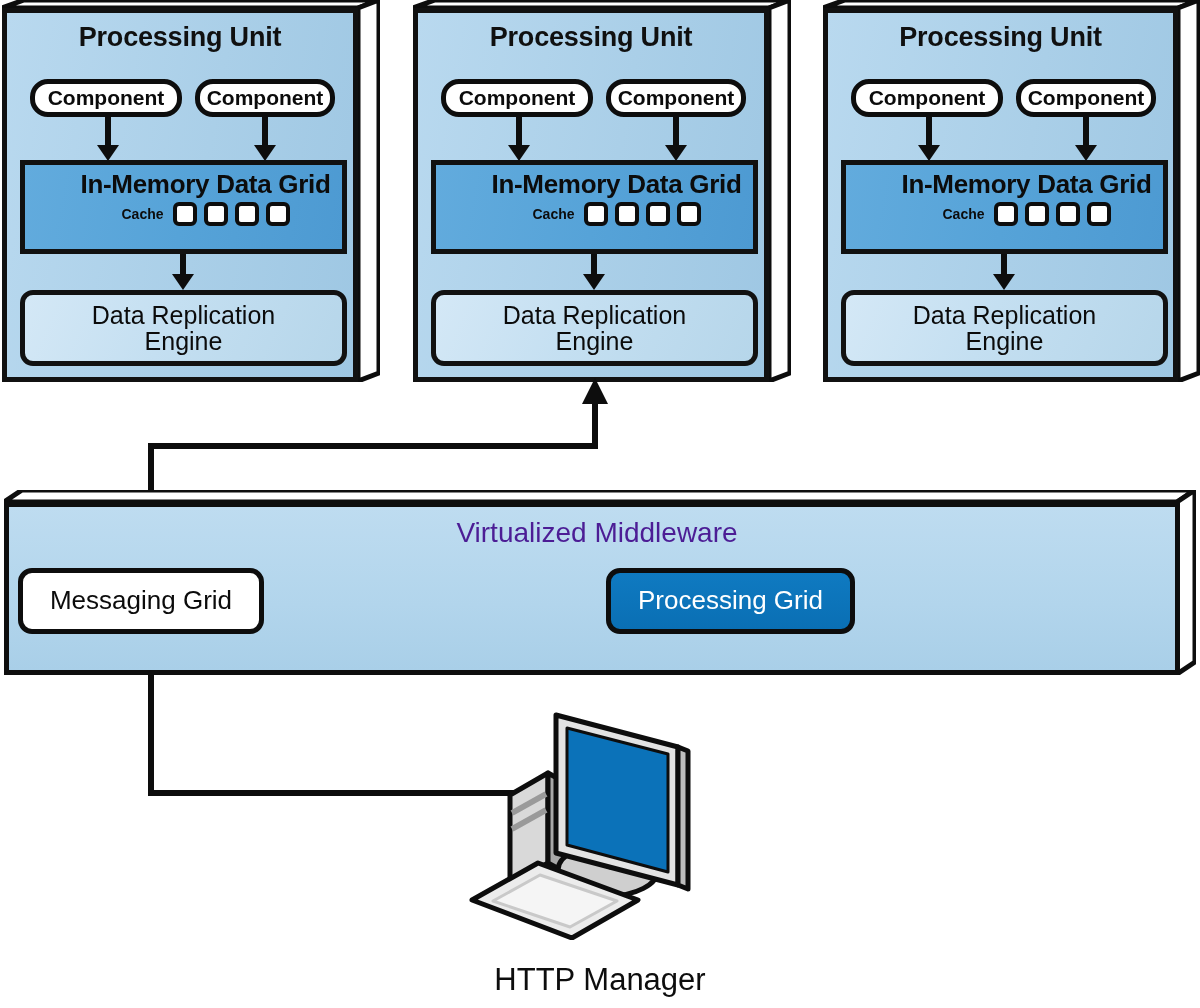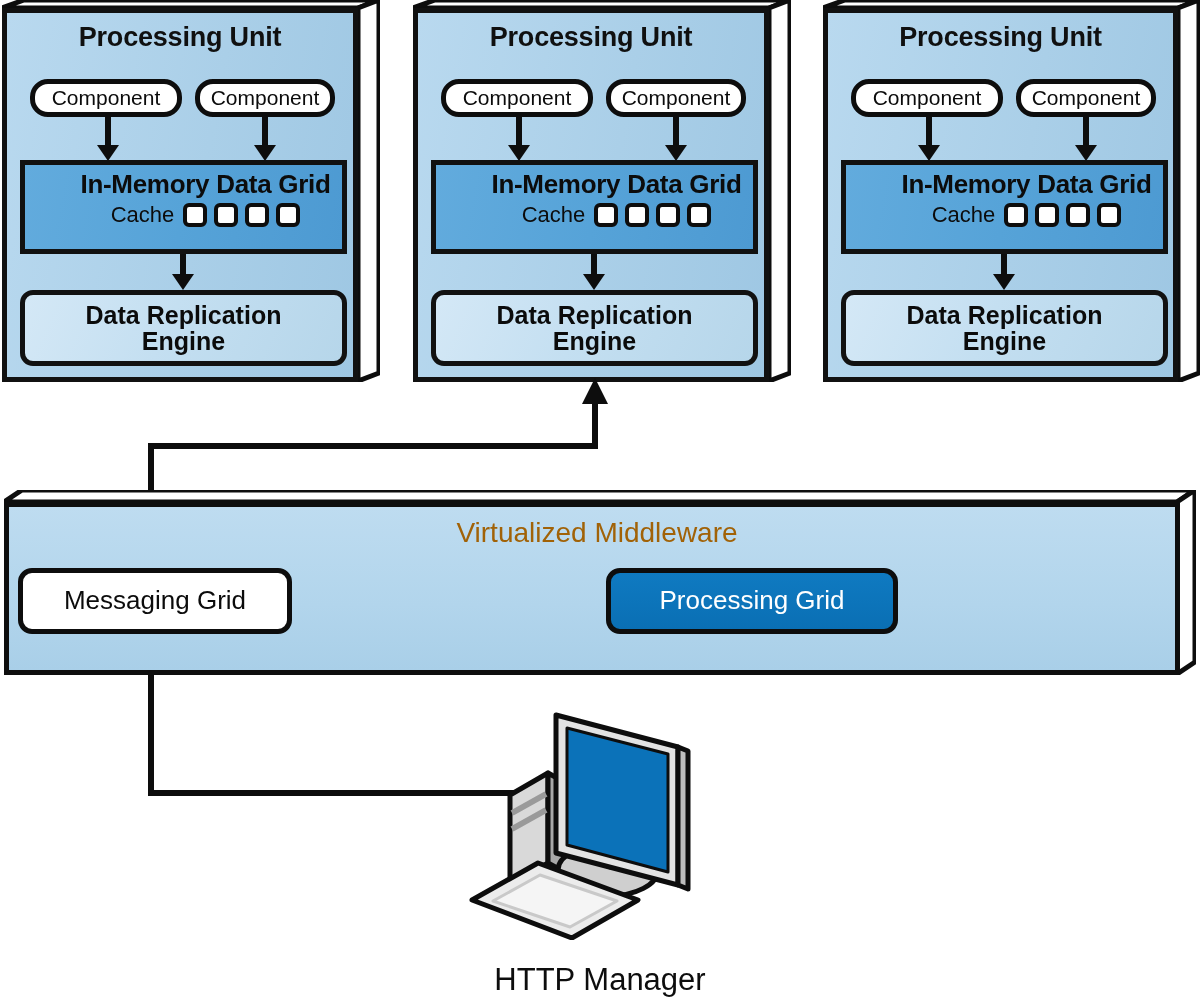--- a/index.html
+++ b/index.html
@@ -58,21 +58,21 @@
     position: absolute;
     height: 38px;
     background: #ffffff;
     border: 5px solid #0d0d0d;
     border-radius: 18px;
     box-sizing: border-box;
     display: flex;
     align-items: center;
     justify-content: center;
     font-size: 21px;
-    font-weight: 400;
+    font-weight: 700;
     color: #0b0b0b;
   }
 
   
   .imdg {
     position: absolute;
     background: linear-gradient(100deg, #62abdd 0%, #56a3d8 50%, #4d9ad2 100%);
     border: 5px solid #111111;
     box-sizing: border-box;
     padding-left: 44px;
@@ -86,22 +86,22 @@
     letter-spacing: -0.3px;
   }
   .cache-row {
     display: flex;
     align-items: center;
     justify-content: center;
     margin-top: 2px;
     gap: 7px;
   }
   .cache-label {
-    font-size: 22px;
-    font-weight: 400;
+    font-size: 14px;
+    font-weight: 700;
     color: #0c0c0c;
     margin-right: 2px;
   }
   .cache-sq {
     width: 24px;
     height: 24px;
     background: #ffffff;
     border: 4px solid #0d0d0d;
     border-radius: 6px;
     box-sizing: border-box;
@@ -112,21 +112,21 @@
     position: absolute;
     background: linear-gradient(115deg, #d4e8f6 0%, #c4dff1 45%, #b6d6ea 100%);
     border: 5px solid #111111;
     border-radius: 13px;
     box-sizing: border-box;
     display: flex;
     align-items: center;
     justify-content: center;
     text-align: center;
     font-size: 25px;
-    font-weight: 700;
+    font-weight: 400;
     color: #0b0b0b;
     line-height: 1.06;
   }
 
   
   .v-arrow {
     position: absolute;
   }
   .v-arrow .shaft {
     position: absolute;
@@ -163,21 +163,21 @@
     box-sizing: border-box;
   }
   .mw-title {
     position: absolute;
     left: 10px;
     right: 16px;
     top: 27px;
     text-align: center;
     font-size: 28px;
     font-weight: 400;
-    color: #a16207;
+    color: #4c1d95;
   }
   .mw-btn {
     position: absolute;
     height: 66px;
     border: 5px solid #0d0d0d;
     border-radius: 14px;
     box-sizing: border-box;
     display: flex;
     align-items: center;
     justify-content: center;
@@ -378,24 +378,24 @@
   </svg>
 
   <div id="mw-wrap" style="left:4px; top:490px; width:1192px; height:185px;">
     <svg class="pu-3d" viewBox="0 0 1192 185">
       <polygon points="0,12 18,0 1191,0 1173,12" fill="#ffffff" stroke="#0e0e0e" stroke-width="5" stroke-linejoin="round"></polygon>
       <polygon points="1173,12 1191,0 1191,172 1173,184" fill="#ffffff" stroke="#0e0e0e" stroke-width="5" stroke-linejoin="round"></polygon>
     </svg>
     <div class="mw-face"></div>
     <div class="mw-title">Virtualized Middleware</div>
 
-    <div class="mw-btn plain" style="left:14px; top:78px; width:274px;">
+    <div class="mw-btn plain" style="left:14px; top:78px; width:246px;">
       <span>Messaging Grid</span>
     </div>
-    <div class="mw-btn filled" style="left:602px; top:78px; width:292px;">
+    <div class="mw-btn filled" style="left:602px; top:78px; width:249px;">
       <span>Processing Grid</span>
     </div>
   </div>
 
   <div id="computer" style="left:460px; top:695px; width:270px; height:245px;">
     <svg viewBox="0 0 270 245" width="270" height="245">
 
       <polygon points="50,100 88,78 88,168 50,190" fill="#d9d9d9" stroke="#0d0d0d" stroke-width="5" stroke-linejoin="round"></polygon>
       <polygon points="88,78 128,100 128,190 88,168" fill="#a8a8a8" stroke="#0d0d0d" stroke-width="5" stroke-linejoin="round"></polygon>
 

